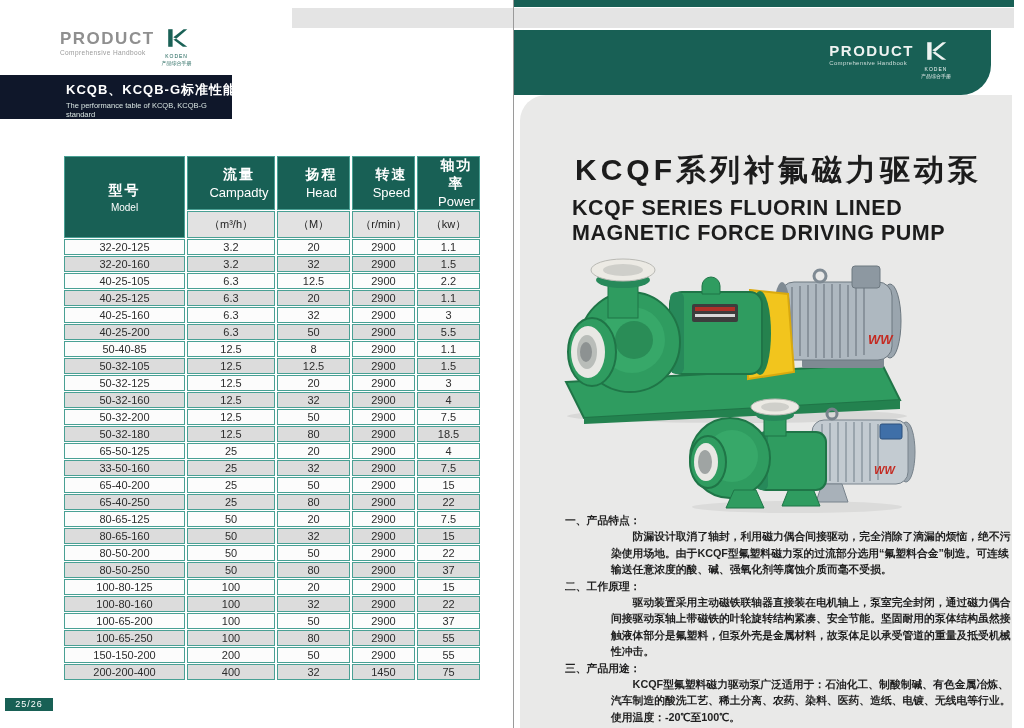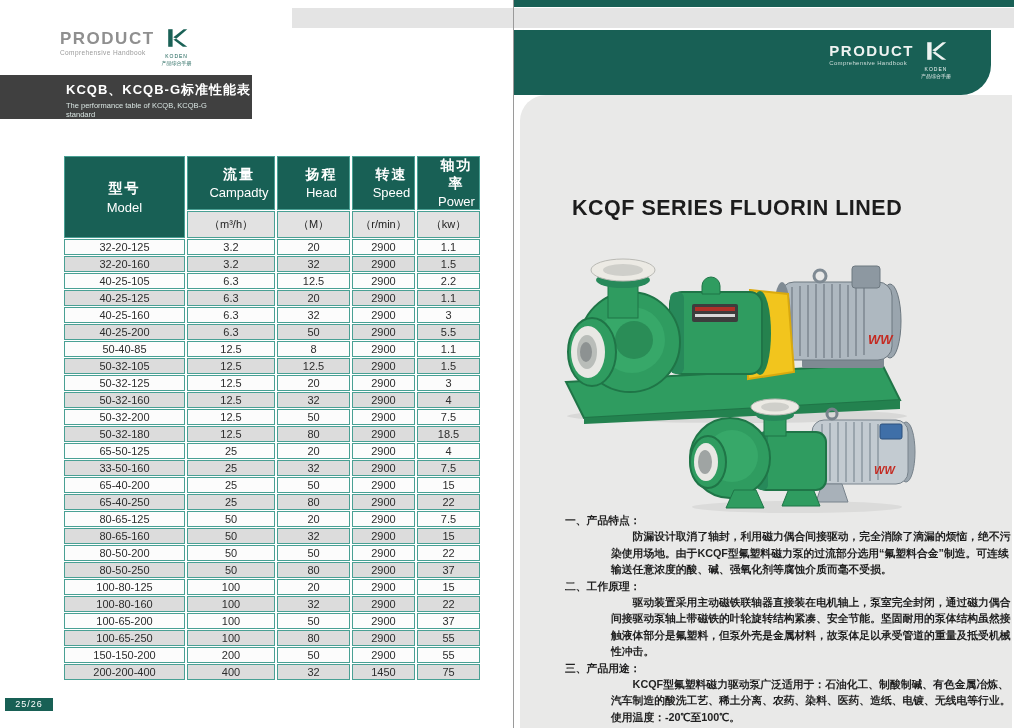--- a/index.html
+++ b/index.html
@@ -13,36 +13,36 @@
   
   .left-logo { position:absolute; left:60px; top:30px; display:flex; gap:7px; align-items:flex-start; }
   .left-logo .word { color:#8f8f8f; }
   .left-logo .product { font-size:17px; font-weight:bold; letter-spacing:1.5px; line-height:17px; }
   .left-logo .handbook { font-size:6.5px; letter-spacing:.4px; margin-top:2px; color:#9a9a9a; }
   .logo-mark-col { display:flex; flex-direction:column; align-items:center; margin-top:-2px; }
   .logo-mark-col .koden { font-size:5px; letter-spacing:1px; margin-top:1px; }
   .logo-mark-col .koden-cn { font-size:5px; margin-top:1px; }
   .left-logo .logo-mark-col { color:#1a6156; }
 
-  .left-banner { position:absolute; left:0; top:75px; width:252px; height:44px; background:#404040; color:#fff; padding:6px 8px 0 66px; }
+  .left-banner { position:absolute; left:0; top:75px; width:232px; height:44px; background:#0f172a; color:#fff; padding:6px 8px 0 66px; }
   .left-banner .t-cn { font-size:13px; font-weight:bold; letter-spacing:1px; white-space:nowrap; }
   .left-banner .t-en { font-size:7.5px; color:#d7e3e0; line-height:1.25; margin-top:2px; }
 
   
   .perf-table-wrap { position:absolute; left:62px; top:155px; }
   table.perf { border-collapse:separate; border-spacing:2px 1px; table-layout:fixed; }
   table.perf col.c0{width:121px} table.perf col.c1{width:88px} table.perf col.c2{width:73px}
   table.perf col.c3{width:63px} table.perf col.c4{width:63px}
   table.perf th, table.perf td { border:1px solid #49a094; text-align:center; overflow:hidden; }
   th.hdr { background:#186055; color:#fff; height:44px; font-weight:bold; vertical-align:middle;padding-left:16px; }
   th.hdr .cn { font-size:14px; letter-spacing:2px; }
   th.hdr .en { font-size:13px; font-weight:normal; margin-top:1px; }
   th.model-hdr { background:#186055; color:#fff; }
   th.model-hdr .cn { font-size:14px; letter-spacing:2px; font-weight:bold; }
-  th.model-hdr .en { font-size:13px; font-weight:normal; margin-top:2px; }
+  th.model-hdr .en { font-size:10px; font-weight:normal; margin-top:2px; }
   td.unit { background:#e2e2e2; color:#222; height:27px; font-size:11px; }
   tbody.data td { height:15px; line-height:14px; font-size:11px; color:#2d2d2d; background:#fcfcfc; padding:0 2px; }
   tbody.data tr:nth-child(even) td { background:#dcdcdc; }
 
   .page-badge { position:absolute; left:5px; top:698px; width:48px; height:13px; background:#186055; color:#fff; font-size:9px; text-align:center; line-height:13px; letter-spacing:1px; }
 
   
   .page-divider { position:absolute; left:513px; top:0; width:1px; height:728px; background:#9a9a9a; }
   .right-topbar { position:absolute; left:514px; top:0; width:500px; height:7px; background:#186055; }
   .right-banner { position:absolute; left:514px; top:30px; width:477px; height:65px; background:#186055; border-radius:0 0 30px 0; }
@@ -342,22 +342,24 @@
           </svg>
         </span>
         <div class="koden">KODEN</div>
         <div class="koden-cn">产品综合手册</div>
       </div>
     </div>
   </div>
 
   <div class="right-panel"></div>
 
+  <div class="r-title-cn">KCQF系列衬氟磁力驱动泵</div>
   <div class="r-title-en">
     <span>KCQF SERIES FLUORIN LINED</span><br>
+    <span>MAGNETIC FORCE DRIVING PUMP</span>
   </div>
 
   <div class="pump-large">
     <svg width="400" height="185" viewBox="0 0 400 185">
       <ellipse cx="185" cy="176" rx="170" ry="7" fill="rgba(0,0,0,0.07)"></ellipse>
 
       <polygon points="14,142 330,124 348,160 32,178" fill="#2f9c60" stroke="#1f7547" stroke-width="2"></polygon>
       <polygon points="32,178 348,160 348,169 32,184" fill="#23824f"></polygon>
 
       <rect x="250" y="116" width="82" height="12" rx="2" fill="#7f8a93"></rect>

